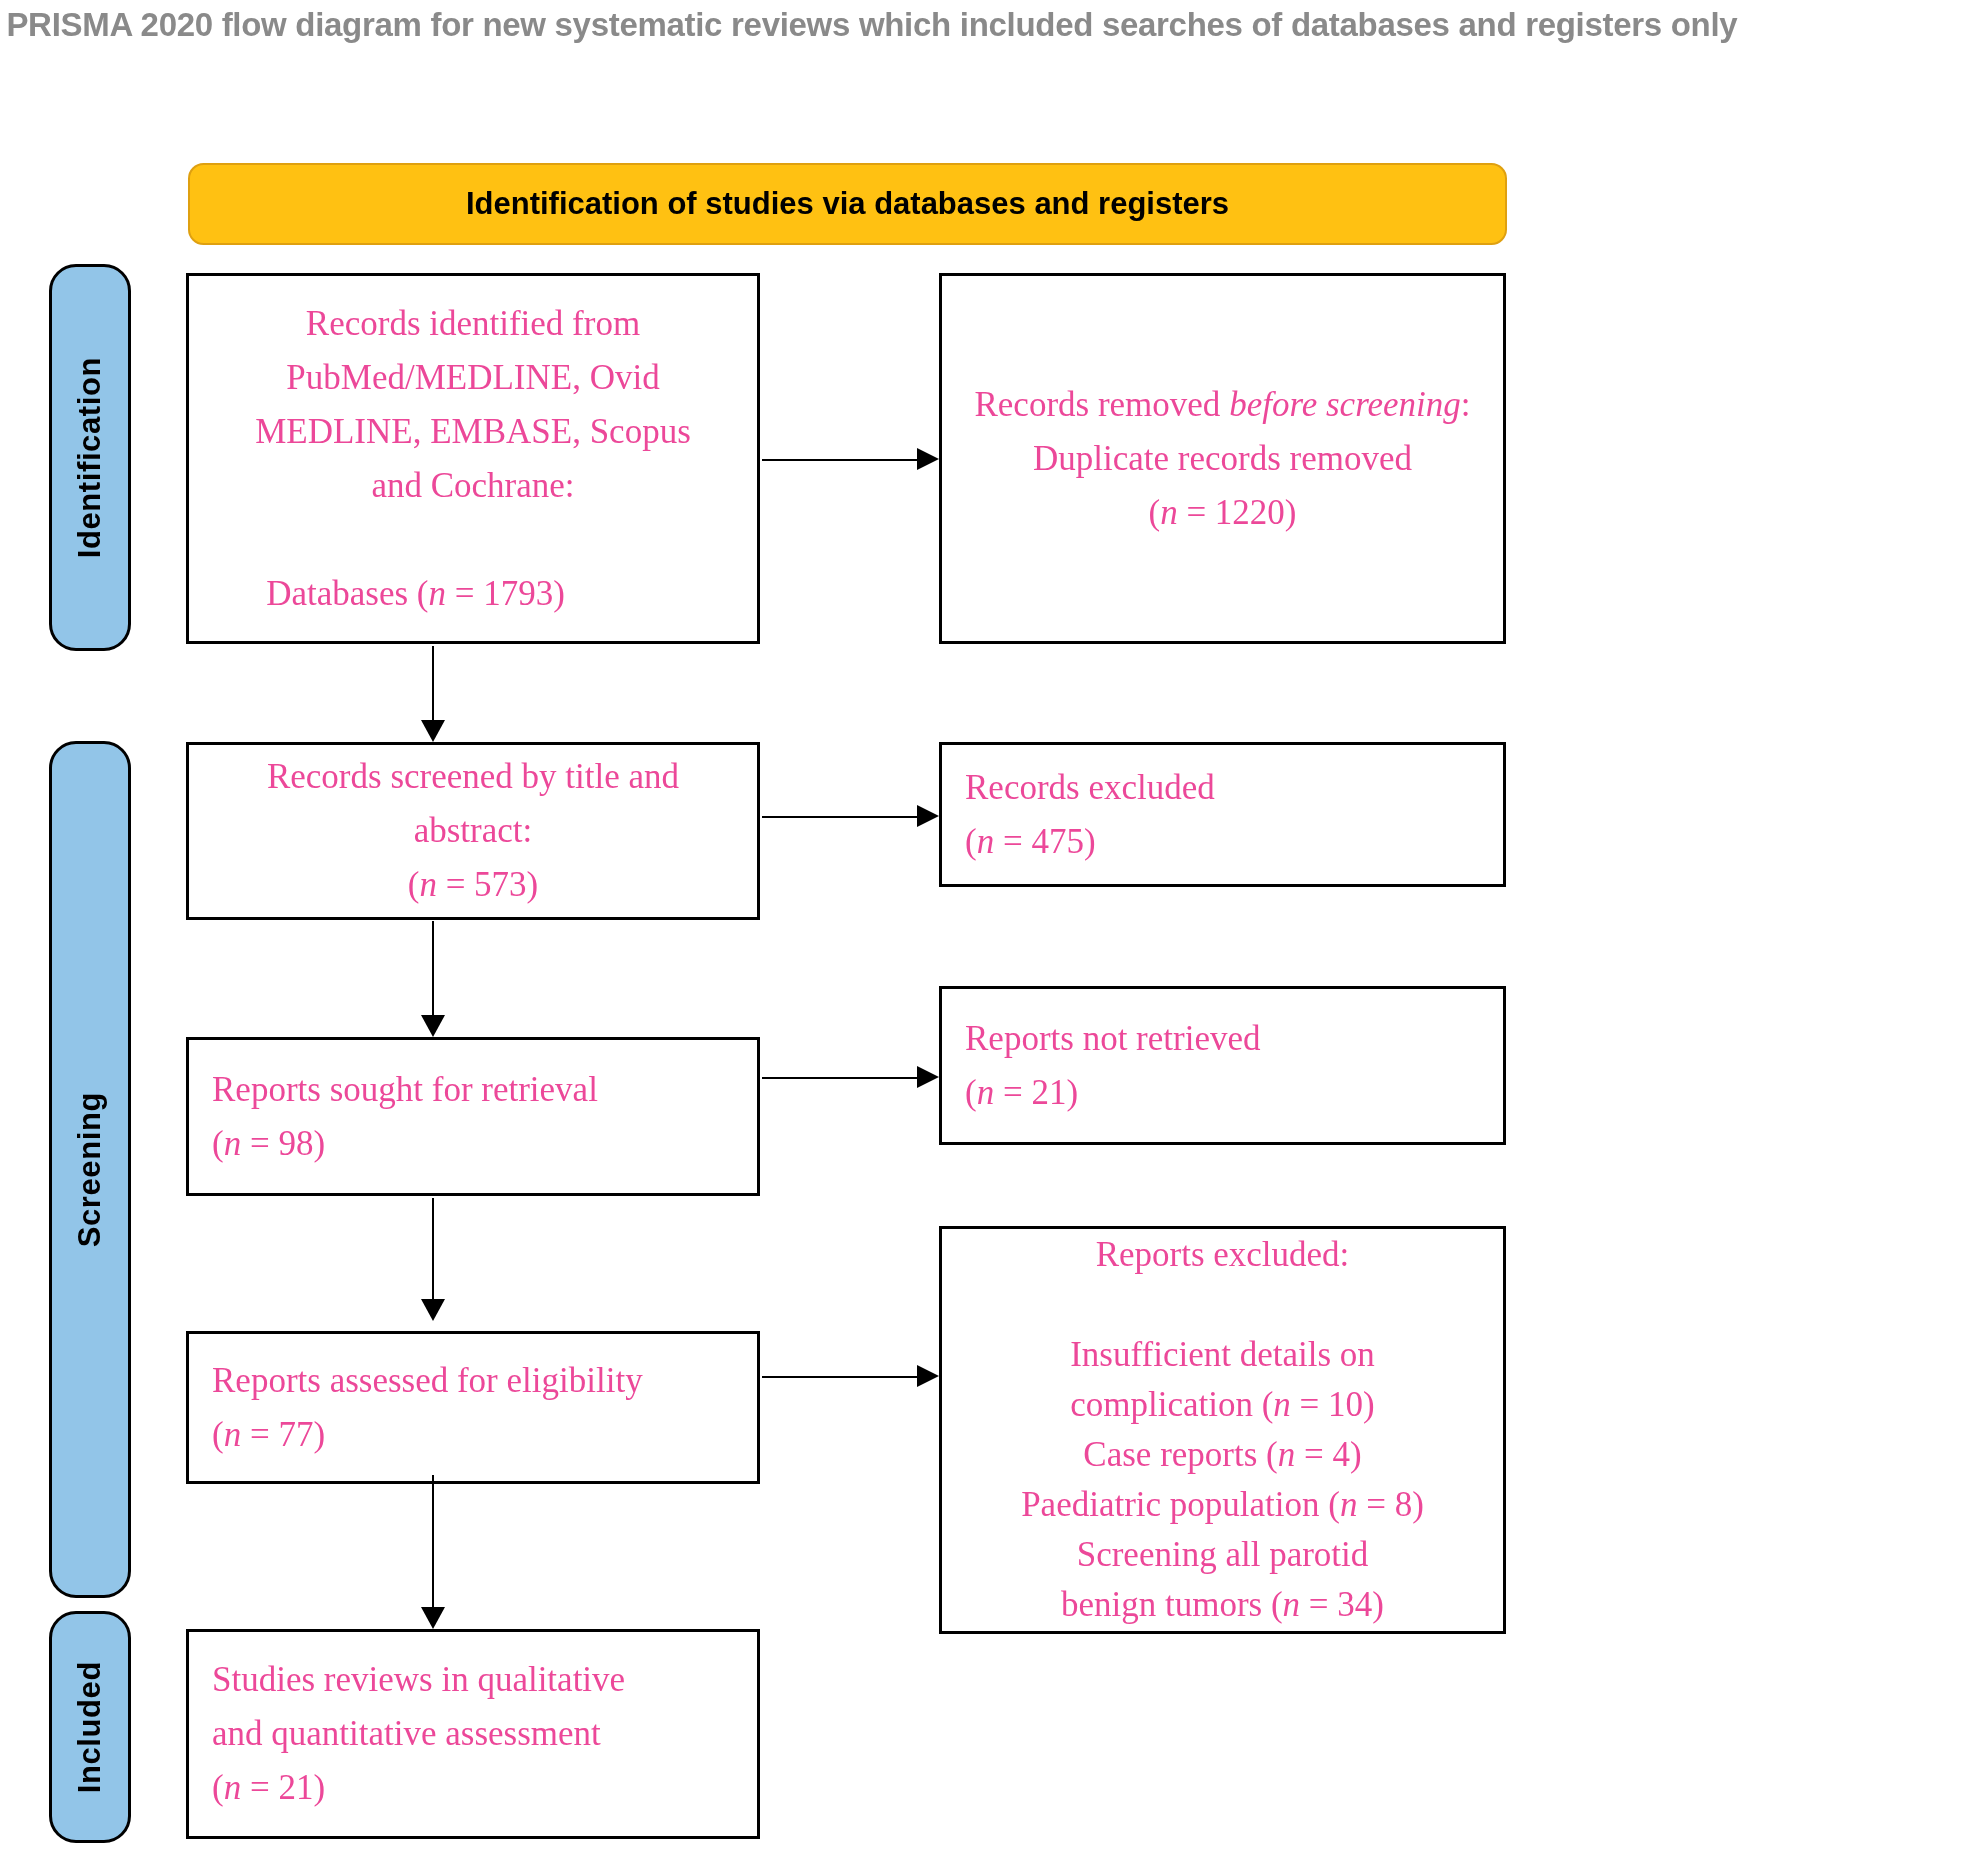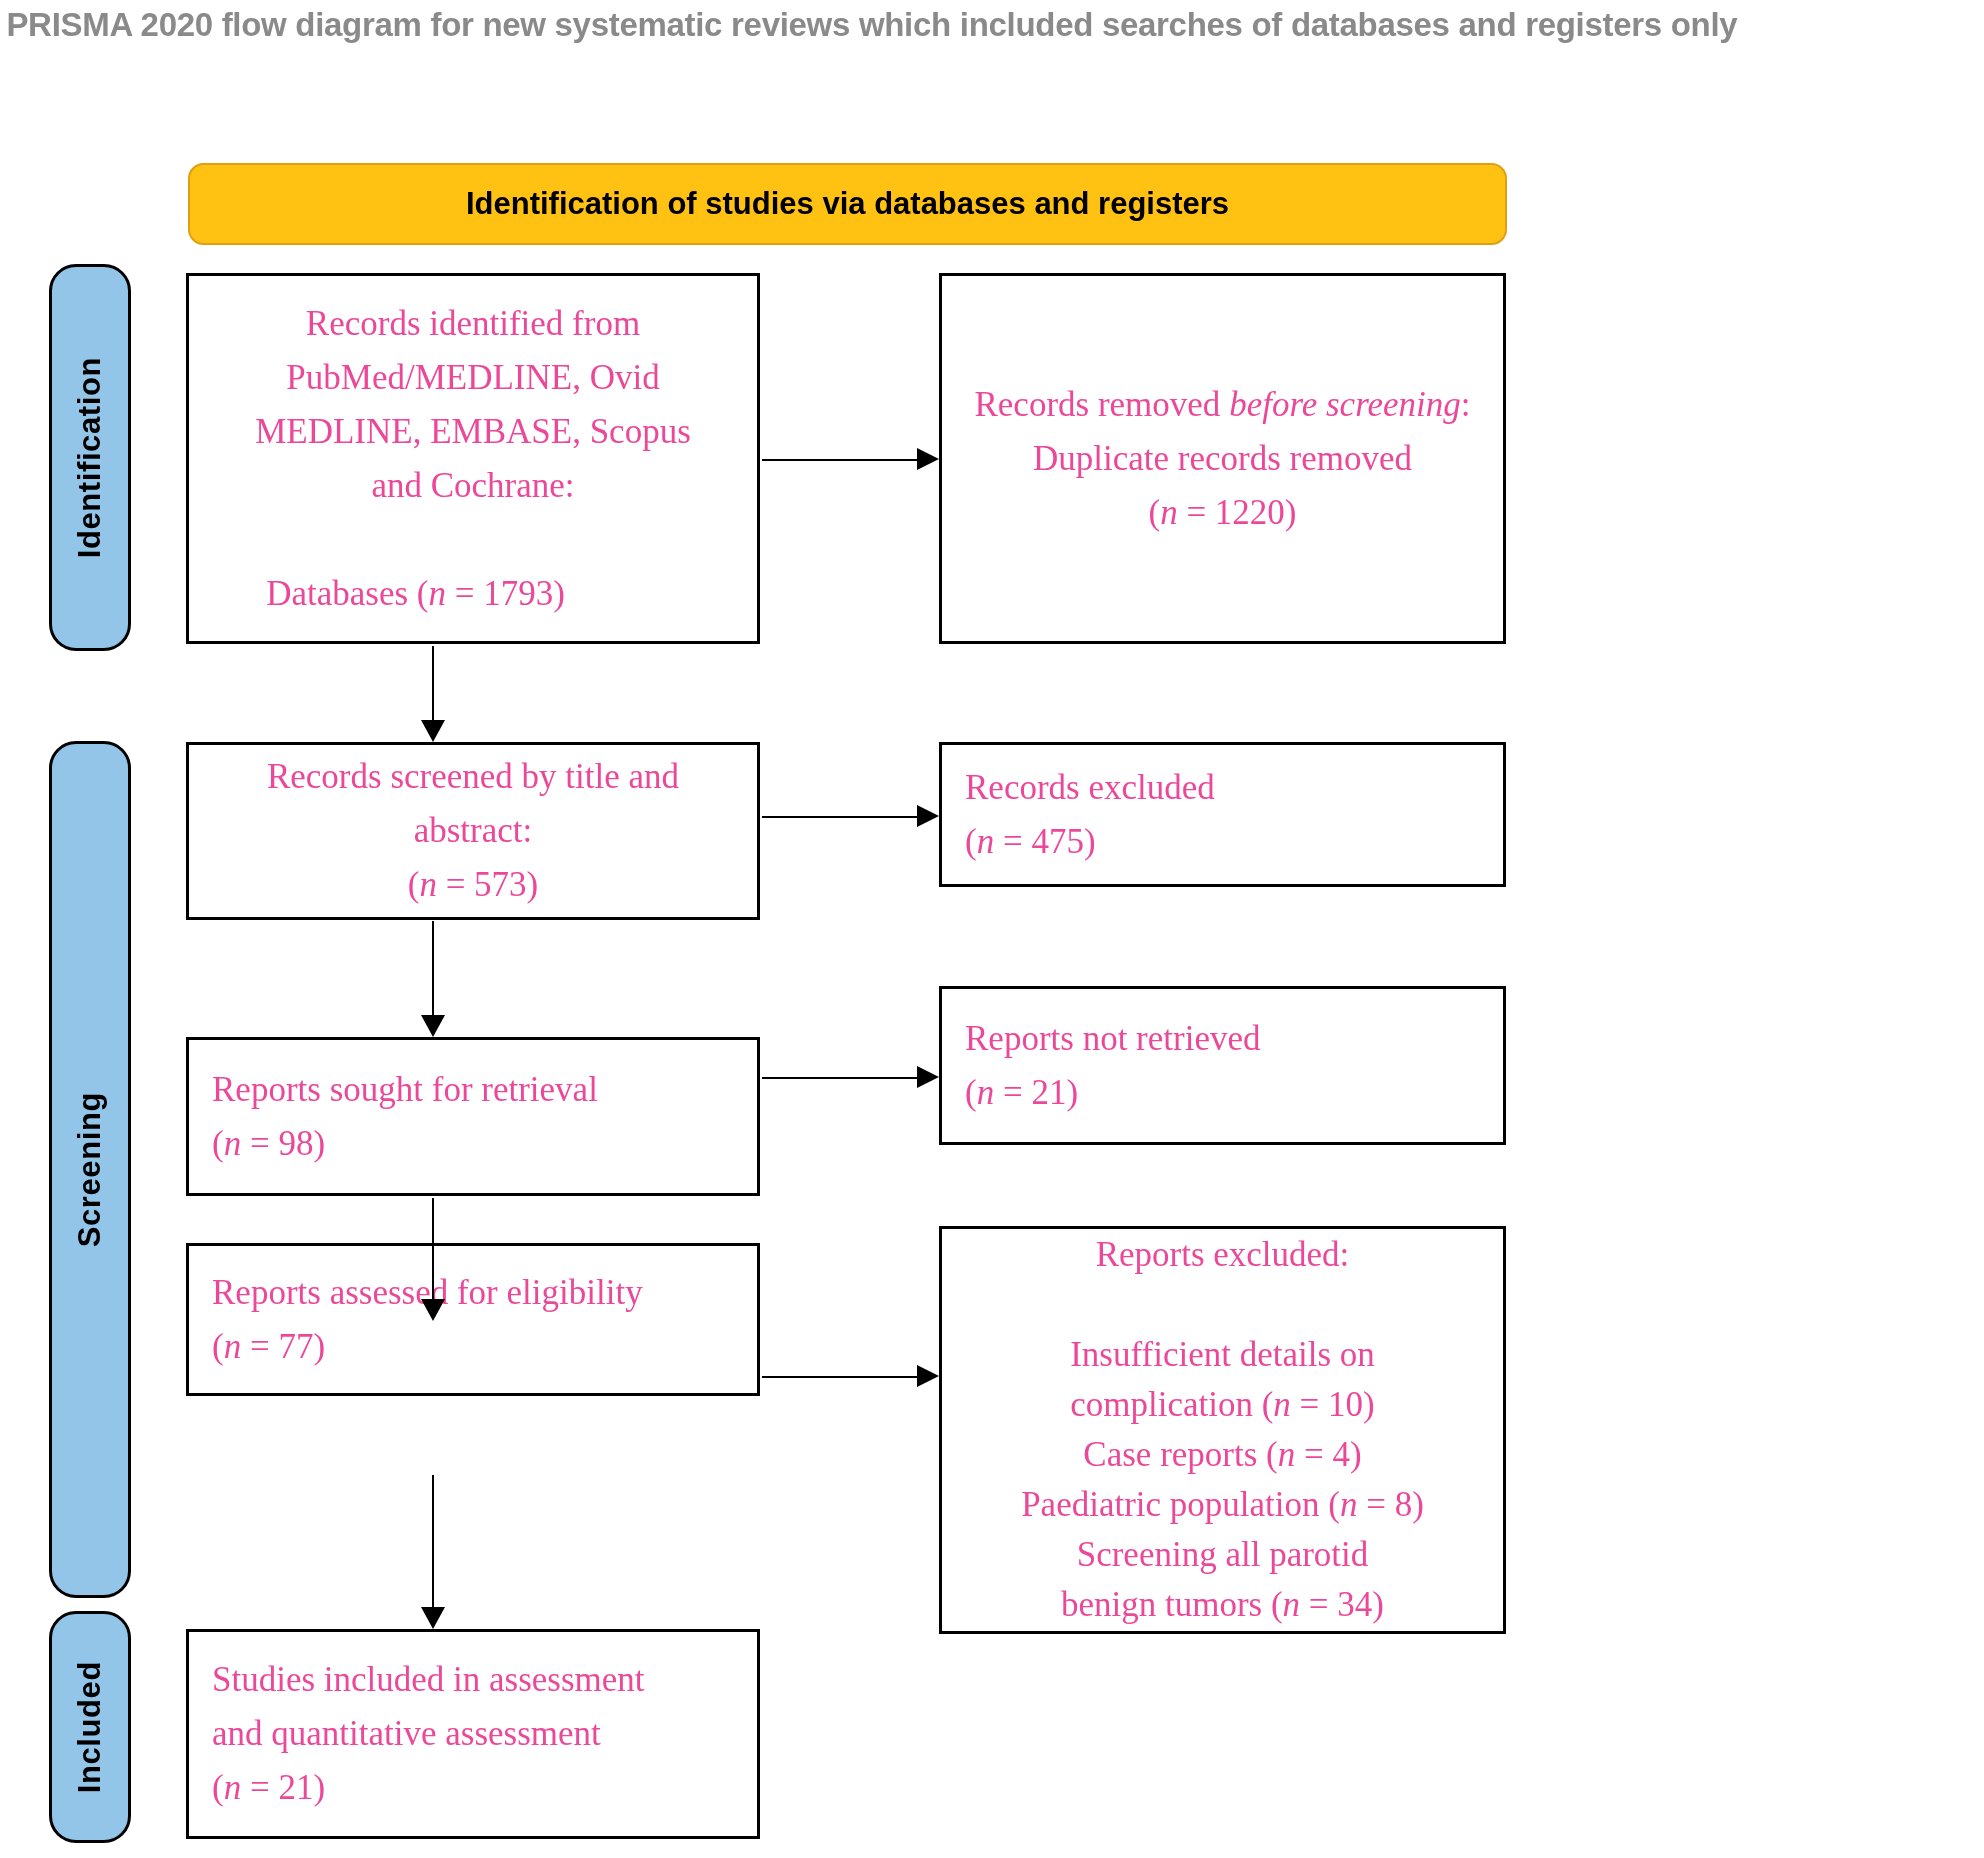--- a/index.html
+++ b/index.html
@@ -62,21 +62,21 @@
 
   .colL { left:186px;  width:574px; }
   .colR { left:939px; width:567px; }
 
   #box-records-identified { top:273px;  height:371px; }
   #box-records-removed    { top:273px;  height:371px; }
   #box-records-screened   { top:742px; height:178px; }
   #box-records-excluded   { top:742px; height:145px; }
   #box-reports-sought     { top:1037px; height:159px; }
   #box-reports-not-retrieved { top:986px; height:159px; }
-  #box-reports-assessed   { top:1243px; height:153px; }
+  #box-reports-assessed   { top:1331px; height:153px; }
   #box-reports-excluded   { top:1226px; height:408px; line-height:50px; }
   #box-studies-included   { top:1629px; height:210px; }
 
   
   #box-records-identified .line:nth-child(6) { text-align:left; padding-left:72px; }
 
   
   .vline { position:absolute; left:432px; width:1.9px; background:#000; }
   .hline { position:absolute; height:1.9px; background:#000; }
   .head-down {
@@ -161,21 +161,21 @@
       <div class="line">Reports excluded:</div>
       <div class="line">&nbsp;</div>
       <div class="line">Insufficient details on</div>
       <div class="line">complication (<i>n</i> = 10)</div>
       <div class="line">Case reports (<i>n</i> = 4)</div>
       <div class="line">Paediatric population (<i>n</i> = 8)</div>
       <div class="line">Screening all parotid</div>
       <div class="line">benign tumors (<i>n</i> = 34)</div>
     </div>
   <div class="fbox colL left" id="box-studies-included">
-      <div class="line">Studies included in assessment</div>
+      <div class="line">Studies reviews in qualitative</div>
       <div class="line">and quantitative assessment</div>
       <div class="line">(<i>n</i> = 21)</div>
     </div>
 
   <div class="vline" id="v1"></div>
   <div class="head-down" id="v1h"></div>
   <div class="vline" id="v2"></div>
   <div class="head-down" id="v2h"></div>
   <div class="vline" id="v3"></div>
   <div class="head-down" id="v3h"></div>

